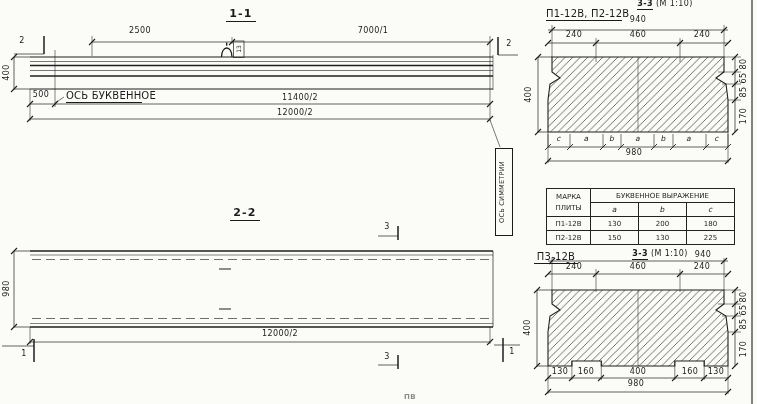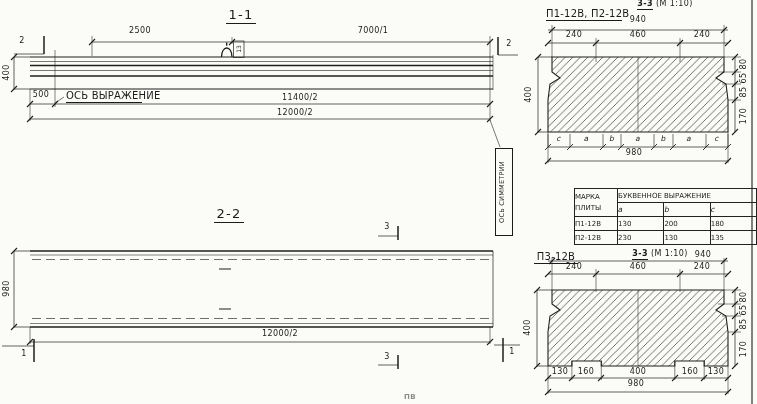--- a/index.html
+++ b/index.html
@@ -2,30 +2,30 @@
 <html><head>
 <meta charset="utf-8">
 <style>
   html,body{margin:0;padding:0;background:#e8e8e6}
   .canvas{position:relative;width:757px;height:404px;background:#fbfbf8;overflow:hidden;
           font-family:"DejaVu Sans",sans-serif;color:#1b1b1b}
   svg.lines{position:absolute;left:0;top:0}
   .lbl{position:absolute;font-size:8px;line-height:1.1;text-align:center;letter-spacing:.4px;white-space:nowrap}
   .rot{transform:rotate(-90deg);transform-origin:center center}
   .und{border-bottom:1px solid #1b1b1b;padding-bottom:1px}
-  .title{font-size:13px;font-weight:normal;letter-spacing:1.2px}
+  .title{font-size:11px;font-weight:bold;letter-spacing:1.2px}
   .sm{font-size:10px;letter-spacing:.2px}
   .tiny{font-size:6px;letter-spacing:0}
   .it{font-style:italic;font-size:7.5px}
   .frag{opacity:.5;font-weight:bold;font-size:7px}
   .sym-box{position:absolute;left:495px;top:148px;width:16px;height:86px;border:1px solid #1b1b1b;background:#fbfbf8}
   .sym-box span{position:absolute;left:-34px;top:37px;width:84px;height:12px;transform:rotate(-90deg);
                 font-size:6.6px;text-align:center;letter-spacing:.2px;white-space:nowrap}
-  table.spec{position:absolute;left:574px;top:188px;border-collapse:collapse;font-size:7px;
-             text-align:left;color:#1b1b1b;table-layout:fixed}
+  table.spec{position:absolute;left:546px;top:188px;border-collapse:collapse;font-size:7px;
+             text-align:center;color:#1b1b1b;table-layout:fixed}
   table.spec td{border:1px solid #222;padding:0;height:13px;overflow:hidden}
   td.c0{width:43px;line-height:1.5}
   td.cv{width:47px}
 </style>
 </head>
 <body>
 
 <div class="canvas">
 
   <svg class="lines" width="757" height="404" viewBox="0 0 757 404" fill="none" stroke="#1f1f1f">
@@ -88,30 +88,30 @@
     <path stroke-width="1.1" d="M752,0 V404"></path>
   </svg>
 
   <div class="lbl title und" style="left:226px;top:8px;width:30px">1-1</div>
   <div class="lbl" style="left:118px;top:27px;width:44px">2500</div>
   <div class="lbl" style="left:348px;top:27px;width:50px">7000/1</div>
   <div class="lbl" style="left:15px;top:37px;width:14px">2</div>
   <div class="lbl" style="left:502px;top:40px;width:14px">2</div>
   <div class="lbl rot" style="left:-6px;top:68px;width:26px;height:9px">400</div>
   <div class="lbl" style="left:27px;top:91px;width:28px">500</div>
-  <div class="lbl sm und" style="left:66px;top:90px;width:76px">ОСЬ ВЫРАЖЕНИЕ</div>
+  <div class="lbl sm und" style="left:66px;top:90px;width:76px">ОСЬ БУКВЕННОЕ</div>
   <div class="lbl" style="left:272px;top:94px;width:56px">11400/2</div>
   <div class="lbl" style="left:267px;top:109px;width:56px">12000/2</div>
   <div class="lbl rot tiny" style="left:231.5px;top:45px;width:15px;height:8px">13</div>
 
   <div class="sym-box">
     <span>ОСЬ СИММЕТРИИ</span>
   </div>
 
-  <div class="lbl title und" style="left:214px;top:207px;width:30px">2-2</div>
+  <div class="lbl title und" style="left:230px;top:207px;width:30px">2-2</div>
   <div class="lbl" style="left:380px;top:223px;width:14px">3</div>
   <div class="lbl rot" style="left:-6px;top:284px;width:26px;height:9px">980</div>
   <div class="lbl" style="left:252px;top:330px;width:56px">12000/2</div>
   <div class="lbl" style="left:17px;top:350px;width:14px">1</div>
   <div class="lbl" style="left:505px;top:348px;width:14px">1</div>
   <div class="lbl" style="left:380px;top:353px;width:14px">3</div>
 
   <div class="lbl sm und" style="left:546px;top:8px;width:76px">П1-12В, П2-12В</div>
   <div class="lbl" style="left:626px;top:0px;width:78px">
     <span class="und" style="font-weight:bold">3-3</span>
@@ -147,23 +147,23 @@
       <td class="cv it">с</td>
     </tr>
     <tr>
       <td>П1-12В</td>
       <td>130</td>
       <td>200</td>
       <td>180</td>
     </tr>
     <tr>
       <td>П2-12В</td>
-      <td>230</td>
+      <td>150</td>
       <td>130</td>
-      <td>135</td>
+      <td>225</td>
     </tr>
   </tbody>
     </table>
 
   <div class="lbl sm und" style="left:534px;top:251px;width:44px">П3-12В</div>
   <div class="lbl" style="left:621px;top:250px;width:78px">
     <span class="und" style="font-weight:bold">3-3</span>
     <span>(М 1:10)</span>
   </div>
   <div class="lbl" style="left:683px;top:251px;width:40px">940</div>

